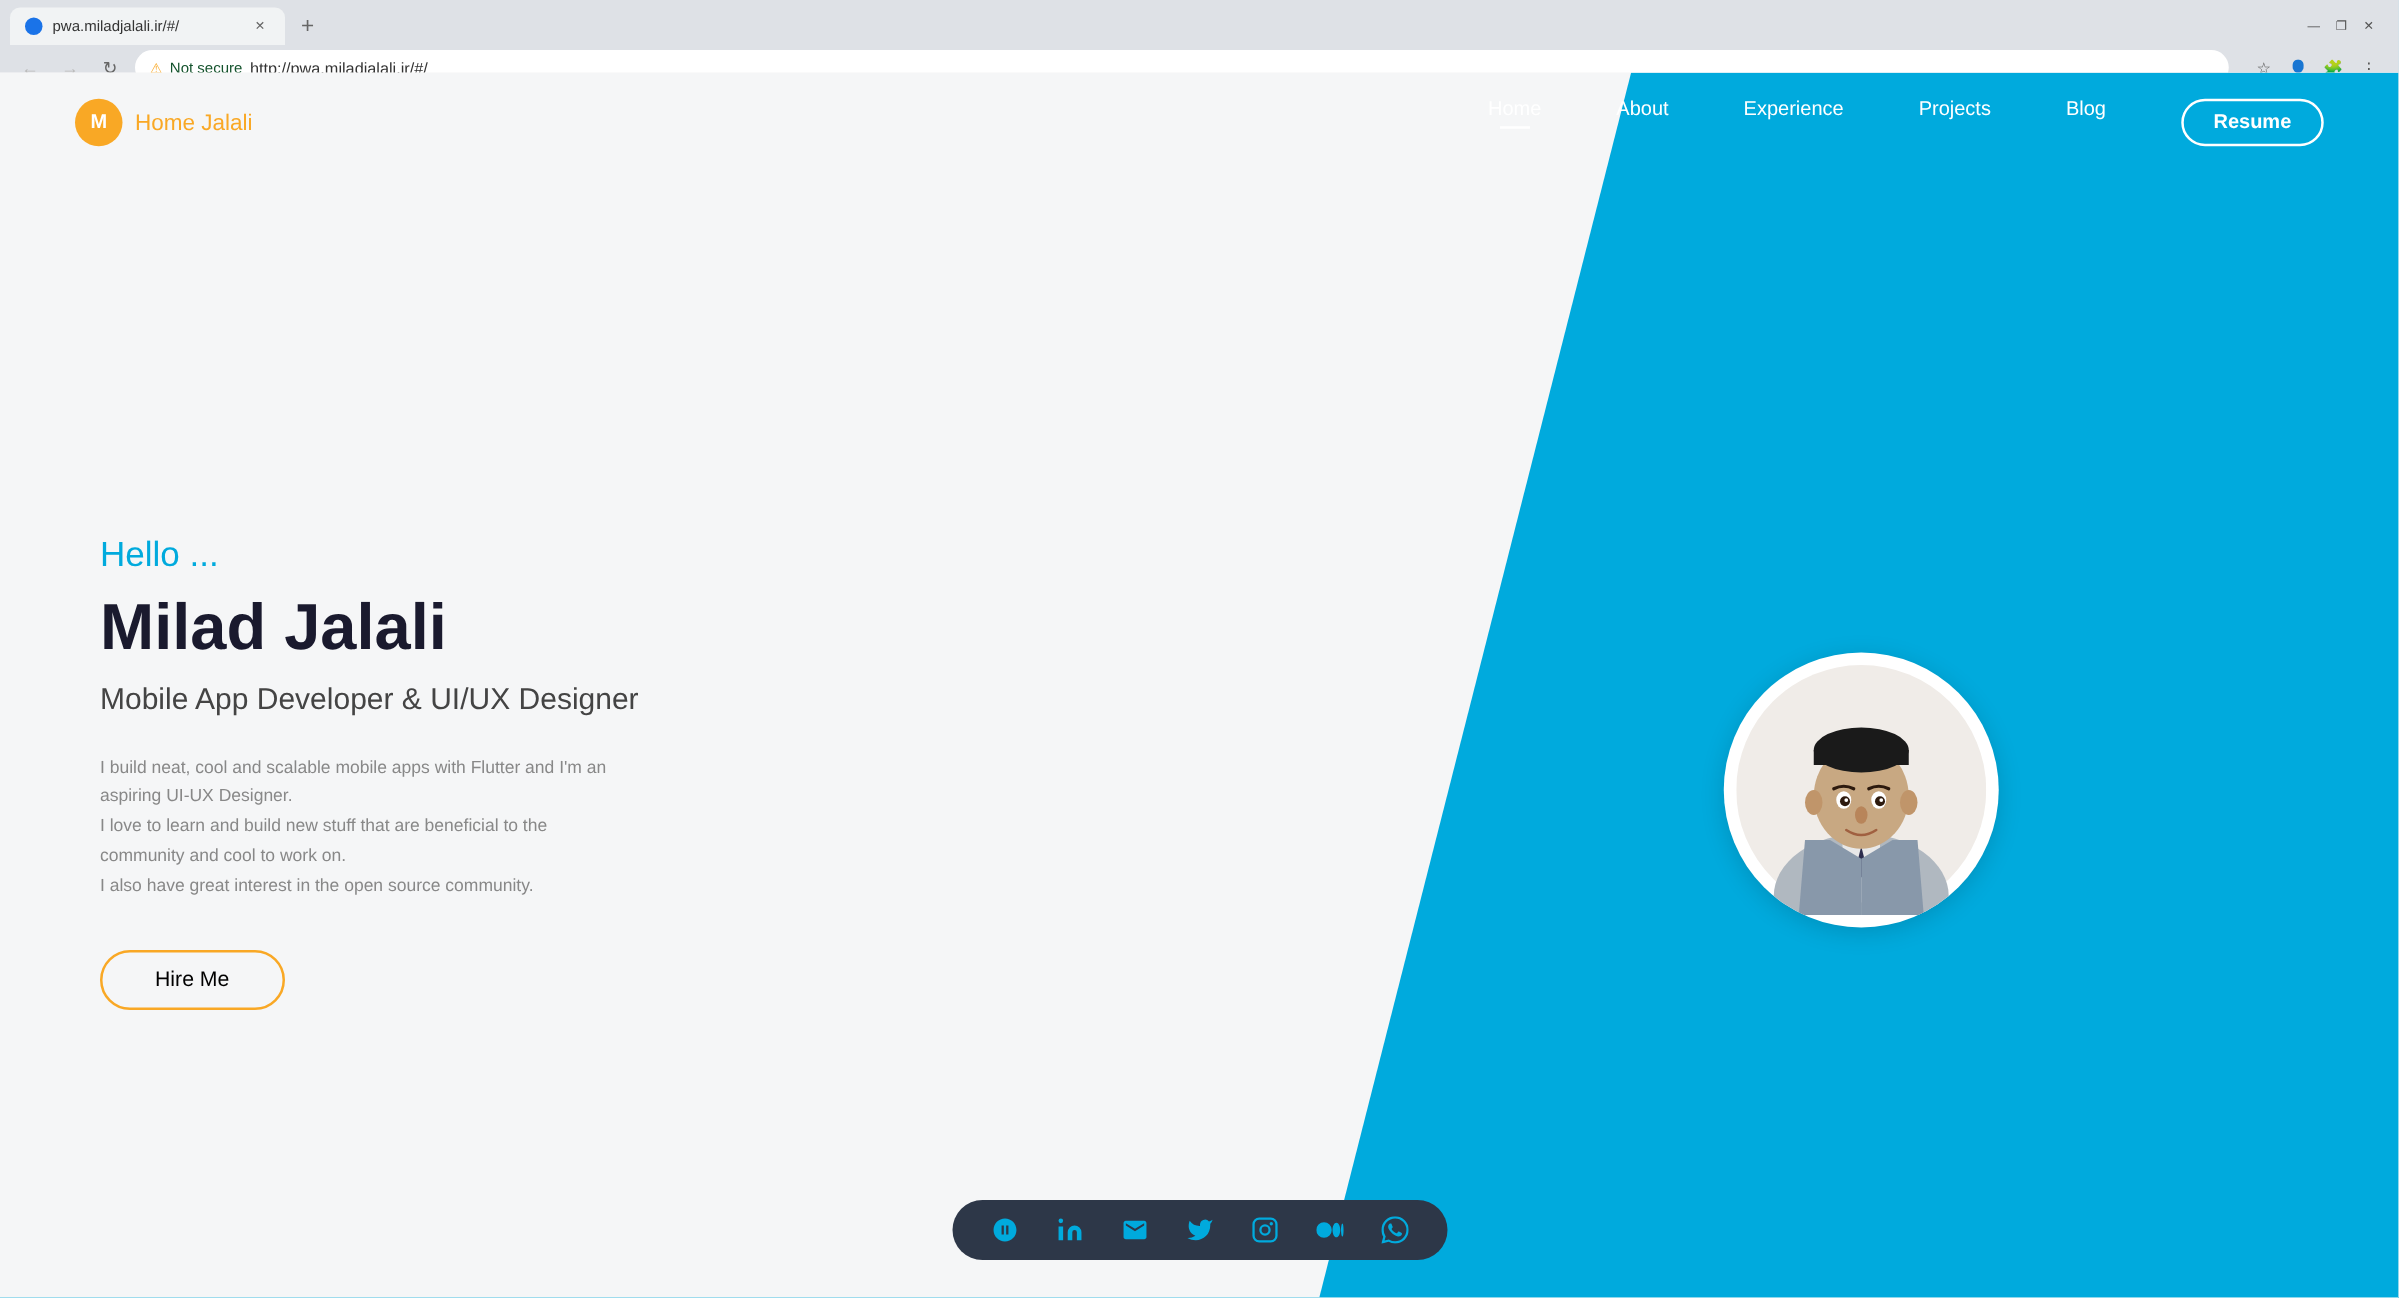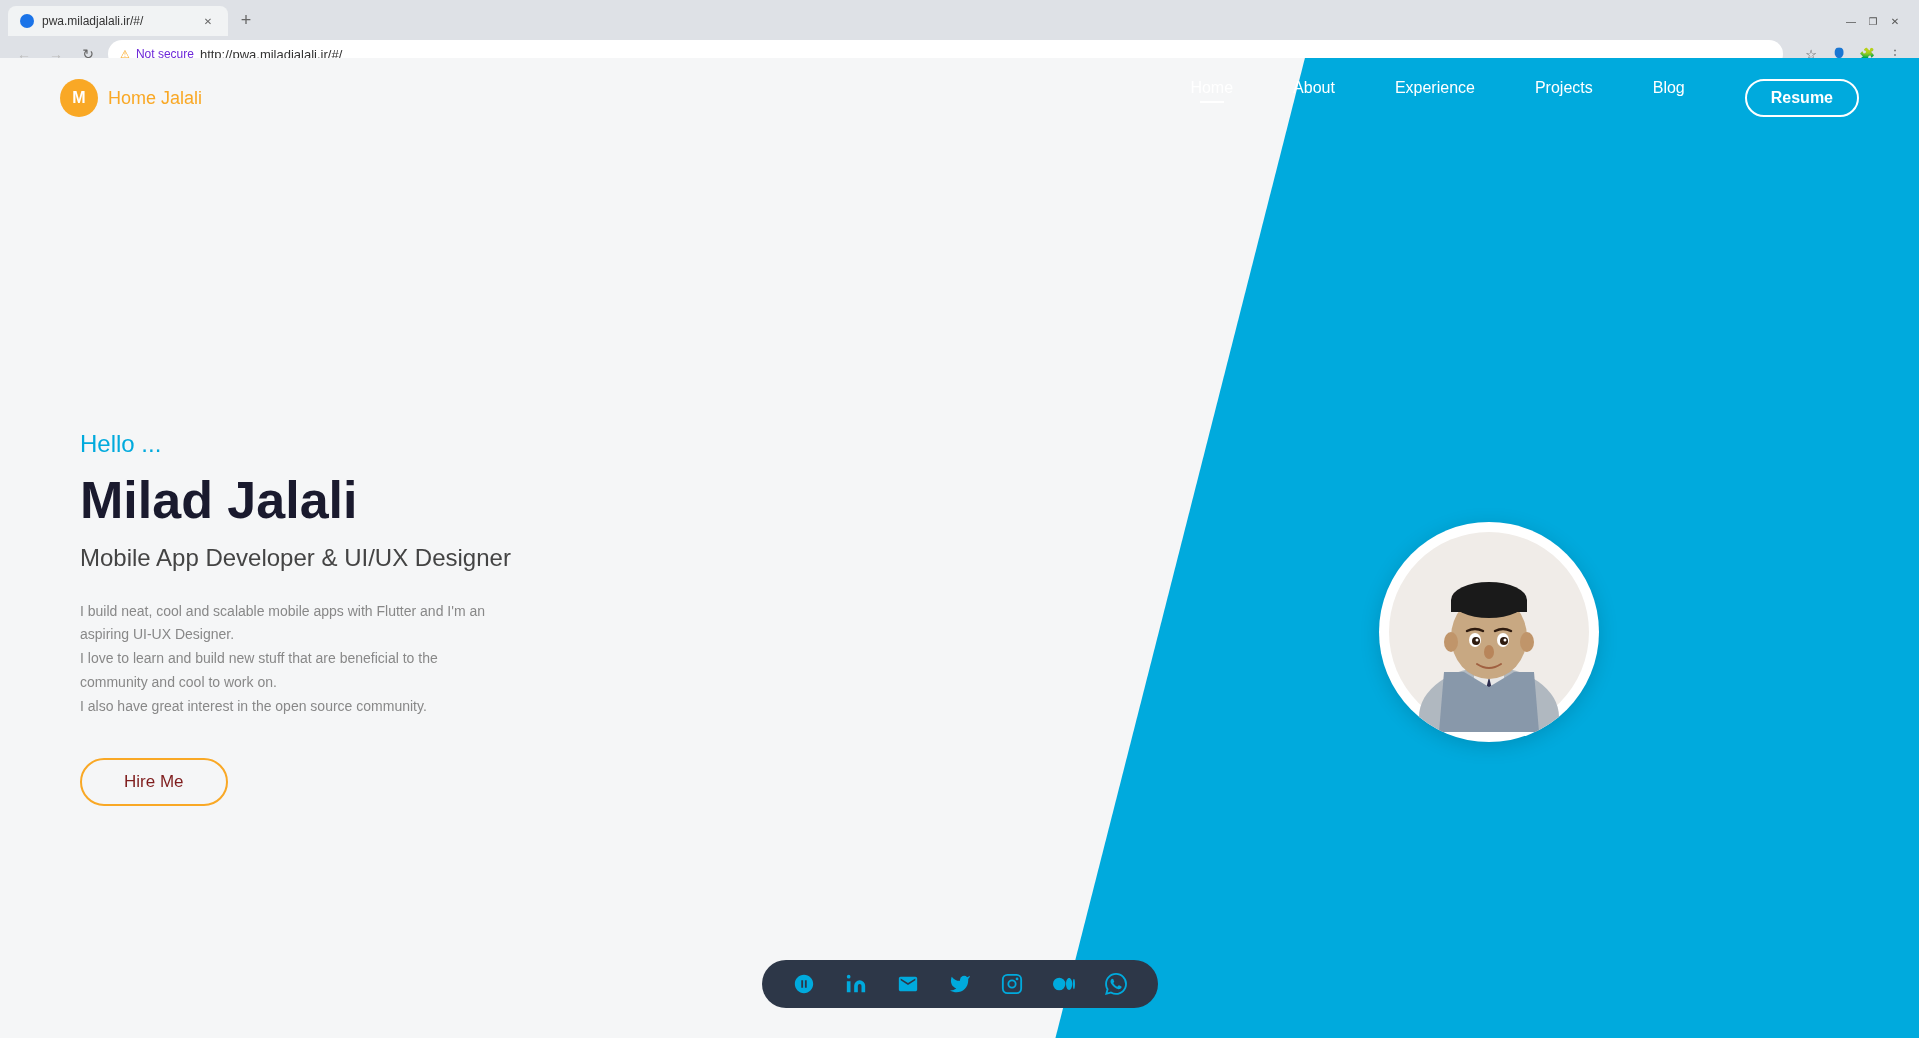--- a/index.html
+++ b/index.html
@@ -206,21 +206,21 @@
       z-index: 5;
       display: flex;
       align-items: center;
       padding: 60px 80px 0;
       height: calc(100% - 80px);
     }
     .hero-left {
       flex: 0 0 560px;
     }
     .hello-text {
-      font-size: 24px;
+      font-size: 28px;
       color: #00aadd;
       font-weight: 400;
       margin-bottom: 12px;
     }
     .name-text {
       font-size: 52px;
       font-weight: 700;
       color: #1a1a2e;
       margin-bottom: 14px;
     }
@@ -233,21 +233,21 @@
       font-size: 14px;
       color: #888;
       line-height: 1.7;
       margin-bottom: 40px;
       max-width: 480px;
     }
     .hire-btn {
       border: 2px solid #f9a825;
       border-radius: 25px;
       padding: 12px 42px;
-      color: #7f1d1d;
+      color: #000000;
       font-size: 17px;
       cursor: pointer;
       background: transparent;
       font-weight: 500;
       display: inline-block;
     }
 
     
     .avatar-container {
       position: absolute;
@@ -310,21 +310,21 @@
       <div class="win-btn">❐</div>
       <div class="win-btn">✕</div>
     </div>
   </div>
   <div class="address-bar">
     <div class="nav-btn disabled">←</div>
     <div class="nav-btn disabled">→</div>
     <div class="nav-btn">↻</div>
     <div class="url-bar">
       <span class="lock-icon">⚠</span>
-      <span style="color:#6d28d9;font-size:12px;">Not secure</span>
+      <span style="color:#14532d;font-size:12px;">Not secure</span>
       <span style="font-size:13px;color:#333;">http://pwa.miladjalali.ir/#/</span>
     </div>
     <div class="browser-actions">
       <div class="browser-action-btn">☆</div>
       <div class="browser-action-btn">👤</div>
       <div class="browser-action-btn">🧩</div>
       <div class="browser-action-btn">⋮</div>
     </div>
   </div>
 </div>

